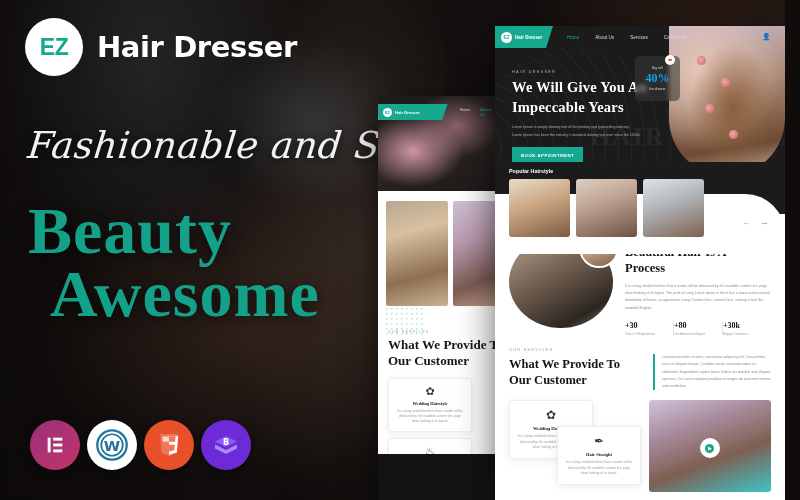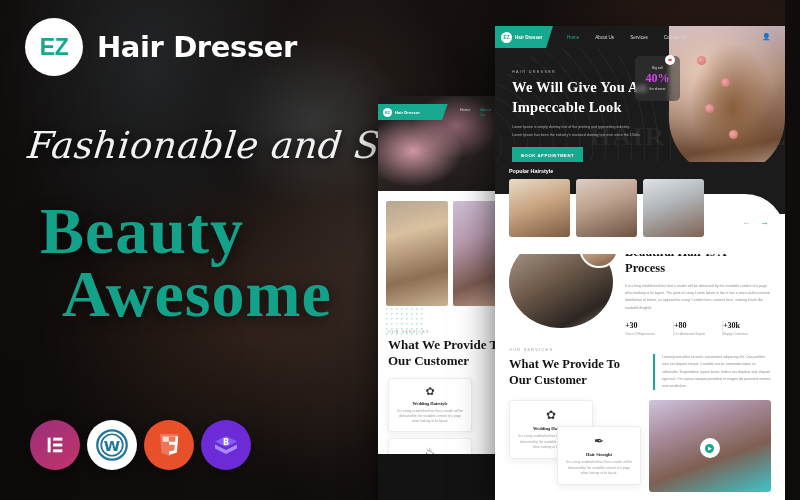--- a/index.html
+++ b/index.html
@@ -47,21 +47,21 @@
     position:absolute; left:28px; top:124px; z-index:6;
     color:#f2f2f2; font-size:37px;
     font-family:"DejaVu Serif", serif;
     font-style:italic; font-weight:400;
     letter-spacing:.5px;
     text-shadow:0 2px 10px rgba(0,0,0,.8);
     transform:skewX(-6deg);
   }
 
   #headline{
-    position:absolute; left:40px; top:200px; z-index:6;
+    position:absolute; left:28px; top:200px; z-index:6;
     color:#13a189;
     font-family:"Liberation Serif", serif;
     font-size:66px; line-height:.95; font-weight:bold;
     letter-spacing:1px;
     text-shadow:0 3px 14px rgba(0,0,0,.65);
   }
   #headline .l2{ padding-left:22px; display:block; }
 
   #tech-badges{ position:absolute; left:30px; top:420px; display:flex; gap:7px; z-index:7;}
   .tech-badge{
@@ -184,21 +184,21 @@
   }
   .mk-hero-img .flower{ position:absolute; width:9px;height:9px;border-radius:50%;
     background:radial-gradient(circle at 40% 40%,#f2a6a6,#c96a6a);}
   .mk-sale{
     position:absolute; left:140px; top:30px; z-index:5;
     width:45px; height:45px; border-radius:5px;
     background:rgba(55,55,55,.58); backdrop-filter:blur(2px);
     display:flex; flex-direction:column; align-items:center; justify-content:center; gap:1px;
   }
   .mk-sale .s1{ font-size:3.2px; color:#dcdcdc;}
-  .mk-sale .s2{ font-size:12px; color:#d946ef; font-weight:bold; font-family:"Liberation Serif",serif;}
+  .mk-sale .s2{ font-size:12px; color:#0ea5e9; font-weight:bold; font-family:"Liberation Serif",serif;}
   .mk-sale .s3{ font-size:3.2px; color:#dcdcdc;}
   .mk-heart{
     position:absolute; left:170px; top:29px; width:10px;height:10px;border-radius:50%;
     background:#fff; z-index:6; display:flex;align-items:center;justify-content:center;
     font-size:5px; color:#e5484d;
   }
 
   
   .mk-pop{ position:relative; background:#1b1b1b; padding:6px 14px 0 14px; height:52px; z-index:3;}
   .mk-pop-t{ font-size:5.4px; color:#fff; font-weight:bold; }
@@ -402,21 +402,21 @@
       <div class="s1">Big sell</div>
       <div class="s2">40%</div>
       <div class="s3">the dresser</div>
     </div>
     <div class="mk-heart">❤</div>
 
     <div class="mk-hero-txt">
       <div class="mk-eyebrow">HAIR DRESSER</div>
       <div class="mk-h1">
         <div>We Will Give You An</div>
-        <div>Impeccable Look</div>
+        <div>Impeccable Years</div>
       </div>
       <div class="mk-p">
         <div>Lorem Ipsum is simply dummy text of the printing and typesetting industry.</div>
         <div>Lorem Ipsum has been the industry's standard dummy text ever since the 1500s.</div>
       </div>
       <div class="mk-btn">BOOK APPOINTMENT</div>
     </div>
   </div>
 
   <div class="mk-pop">

